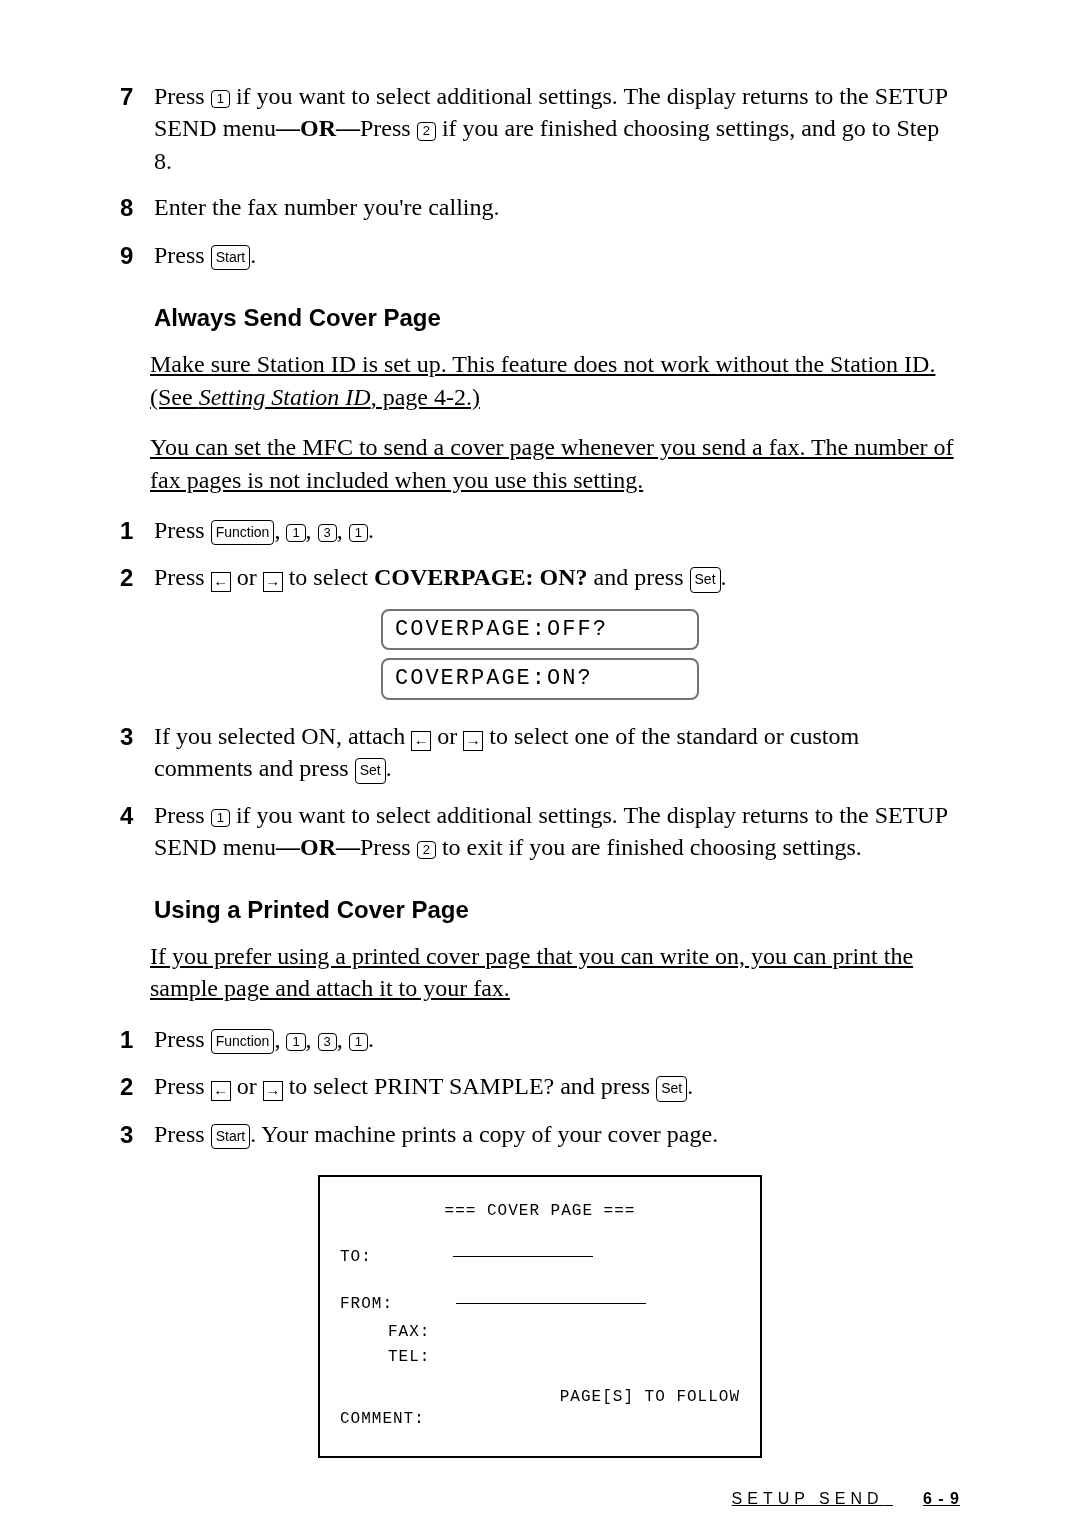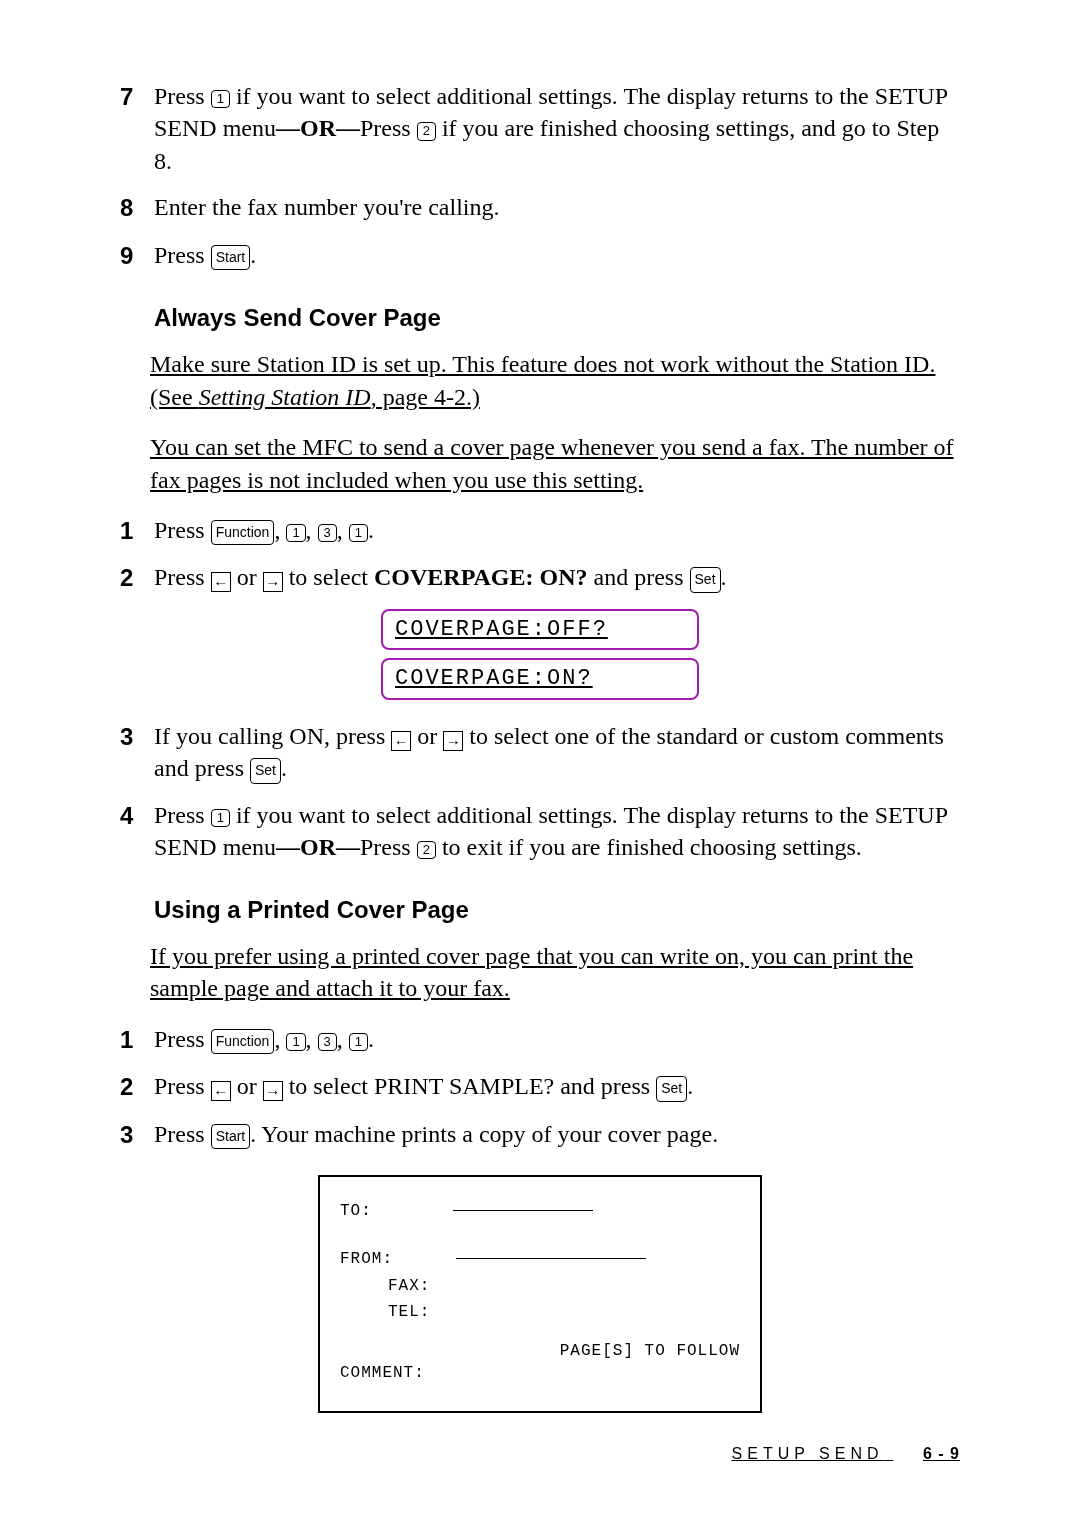--- a/index.html
+++ b/index.html
@@ -67,30 +67,29 @@
       margin: 30px 0 14px 34px;
     }
     .para {
       margin: 0 0 18px 30px;
       text-decoration: underline;
     }
     .or-text {
       font-weight: bold;
     }
     .lcd-box {
-      border: 2px solid #a21caf;
+      border: 2px solid #737373;
       border-radius: 8px;
       width: 290px;
       padding: 4px 12px;
       margin: 8px auto 8px auto;
       font-family: 'Courier New', monospace;
       font-size: 22px;
       letter-spacing: 2px;
       text-align: left;
-      text-decoration: underline;
     }
     .lcd-wrap {
       margin: 14px 0 20px 0;
     }
     .sample-box {
       border: 2px solid #000;
       width: 400px;
       margin: 24px auto 30px auto;
       padding: 24px 20px 20px 20px;
       font-family: 'Courier New', monospace;
@@ -175,21 +174,21 @@
 </div>
 
 <div class="lcd-wrap">
   <div class="lcd-box">COVERPAGE:OFF?</div>
   <div class="lcd-box">COVERPAGE:ON?</div>
 </div>
 
 <div class="step">
   <div class="step-num">3</div>
   <div class="step-body">
-    <span>If you calling ON, press </span><span class="arrow-key">←</span><span> or </span><span class="arrow-key">→</span><span> to select one of the standard or custom comments and press </span><span class="key">Set</span><span>.</span>
+    <span>If you selected ON, attach </span><span class="arrow-key">←</span><span> or </span><span class="arrow-key">→</span><span> to select one of the standard or custom comments and press </span><span class="key">Set</span><span>.</span>
   </div>
 </div>
 
 <div class="step">
   <div class="step-num">4</div>
   <div class="step-body">
     <span>Press </span><span class="key-small">1</span><span> if you want to select additional settings. The display returns to the SETUP SEND menu</span><span class="or-text">—OR—</span><span>Press </span><span class="key-small">2</span><span> to exit if you are finished choosing settings.</span>
   </div>
 </div>
 
@@ -212,20 +211,21 @@
 </div>
 
 <div class="step">
   <div class="step-num">3</div>
   <div class="step-body">
     <span>Press </span><span class="key">Start</span><span>. Your machine prints a copy of your cover page.</span>
   </div>
 </div>
 
 <div class="sample-box">
+  <div class="sample-title">=== COVER PAGE ===</div>
   <div class="sample-row">
     <span>TO:</span>
     <span style="display:inline-block; width:60px;"></span>
     <span class="sample-line" style="width:140px;"></span>
   </div>
   <div style="height:20px;"></div>
   <div class="sample-row">
     <span>FROM:</span>
     <span style="display:inline-block; width:42px;"></span>
     <span class="sample-line" style="width:190px;"></span>

